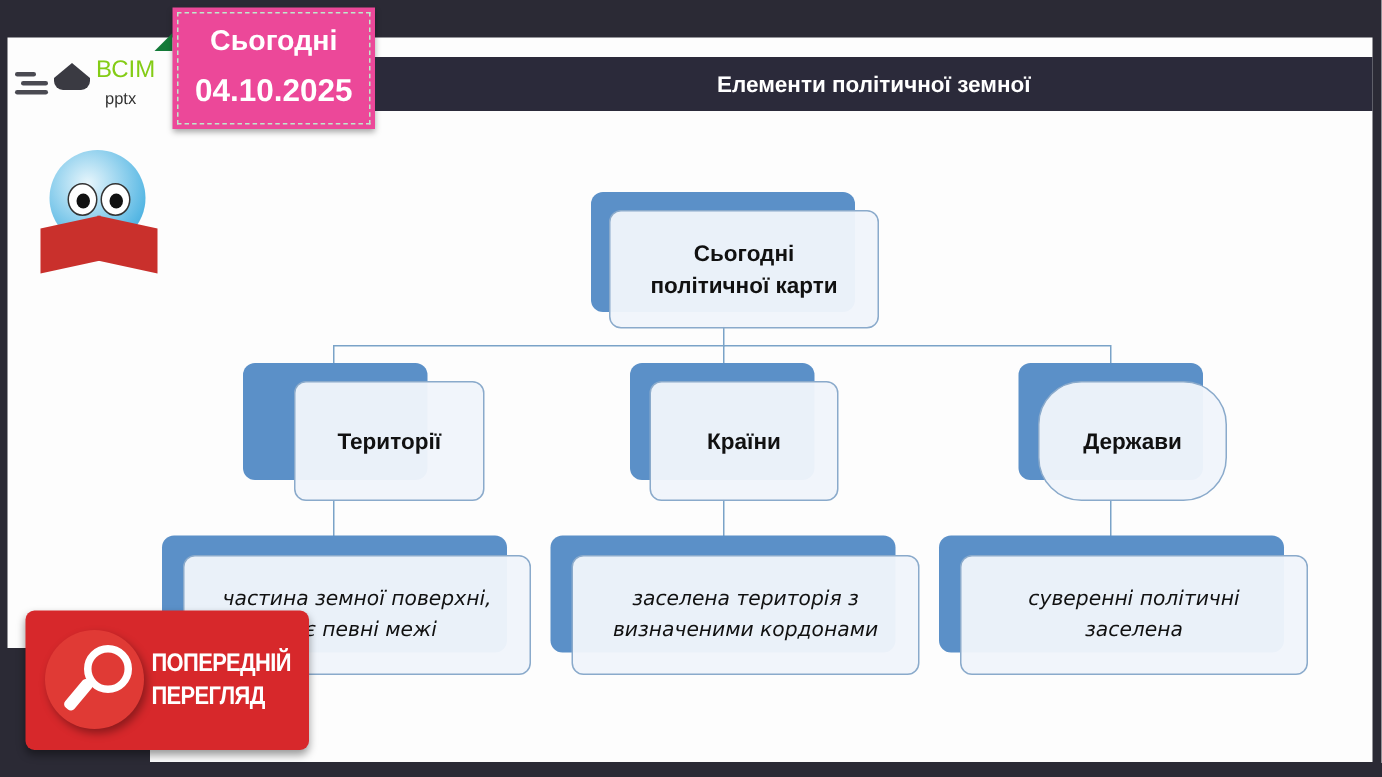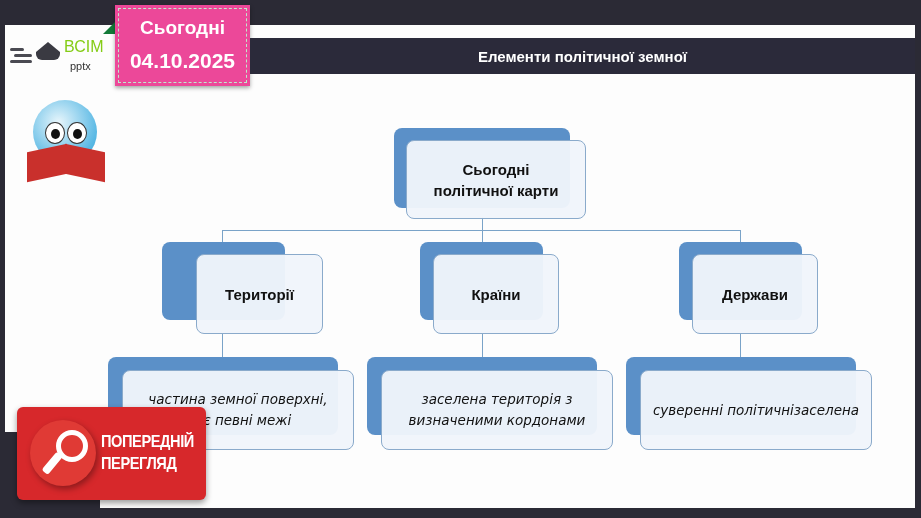--- a/index.html
+++ b/index.html
@@ -93,40 +93,40 @@
 <div class="node">
   <div class="back" style="left:162px;top:242px;width:123px;height:78px;"></div>
   <div class="front bold" style="left:174px;top:254px;width:125px;height:78px;margin-left:22px;">Території</div>
 </div>
 <div class="node">
   <div class="back" style="left:420px;top:242px;width:123px;height:78px;"></div>
   <div class="front bold" style="left:433px;top:254px;width:124px;height:78px;">Країни</div>
 </div>
 <div class="node">
   <div class="back" style="left:679px;top:242px;width:123px;height:78px;"></div>
-  <div class="front bold" style="left:692px;top:254px;width:124px;height:78px;">Держави</div>
+  <div class="front bold" style="left:692px;top:254px;width:124px;height:78px;border-radius:29px;">Держави</div>
 </div>
 
 <div class="node">
   <div class="back" style="left:108px;top:357px;width:230px;height:78px;"></div>
   <div class="front ital" style="left:122px;top:370px;width:230px;height:78px;flex-direction:column;">
     <span>частина земної поверхні,</span>
     <span>має певні межі</span>
   </div>
 </div>
 <div class="node">
   <div class="back" style="left:367px;top:357px;width:230px;height:78px;"></div>
   <div class="front ital" style="left:381px;top:370px;width:230px;height:78px;flex-direction:column;">
     <span>заселена територія з</span>
     <span>визначеними кордонами</span>
   </div>
 </div>
 <div class="node">
   <div class="back" style="left:626px;top:357px;width:230px;height:78px;"></div>
-  <div class="front ital" style="left:640px;top:370px;width:230px;height:78px;">
+  <div class="front ital" style="left:640px;top:370px;width:230px;height:78px;flex-direction:column;">
     <span>суверенні політичні</span>
     <span>заселена</span>
   </div>
 </div>
 
 <div style="position:absolute;left:0;top:432px;width:17px;height:80px;background:#2b2a35;"></div>
 <div style="position:absolute;left:0;top:432px;width:100px;height:80px;background:#2b2a35;z-index:0;"></div>
 
 <div class="preview">
   <div class="circle">

